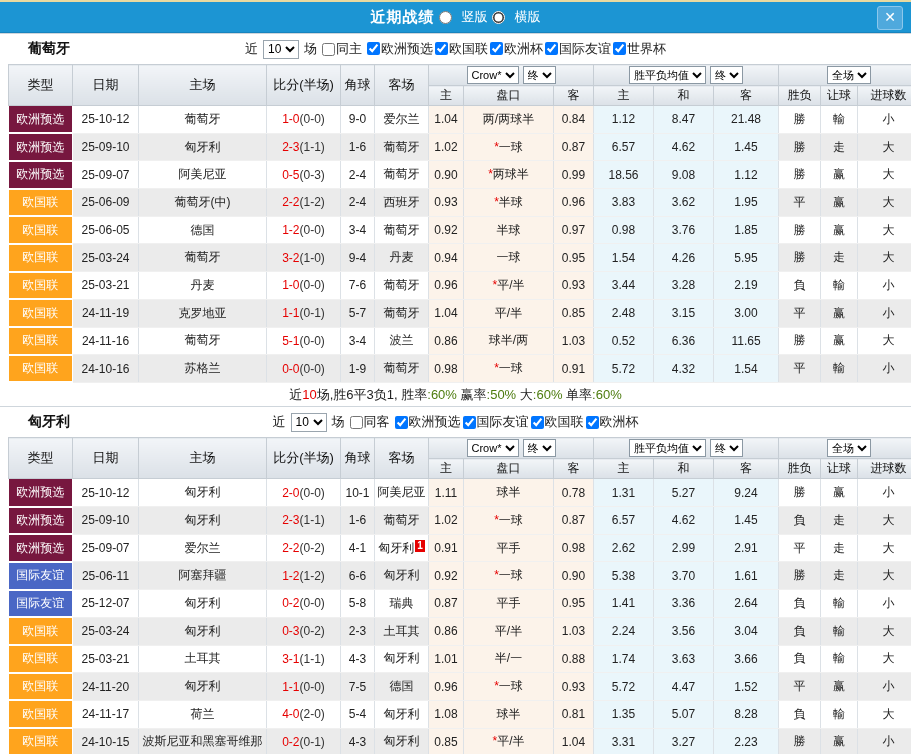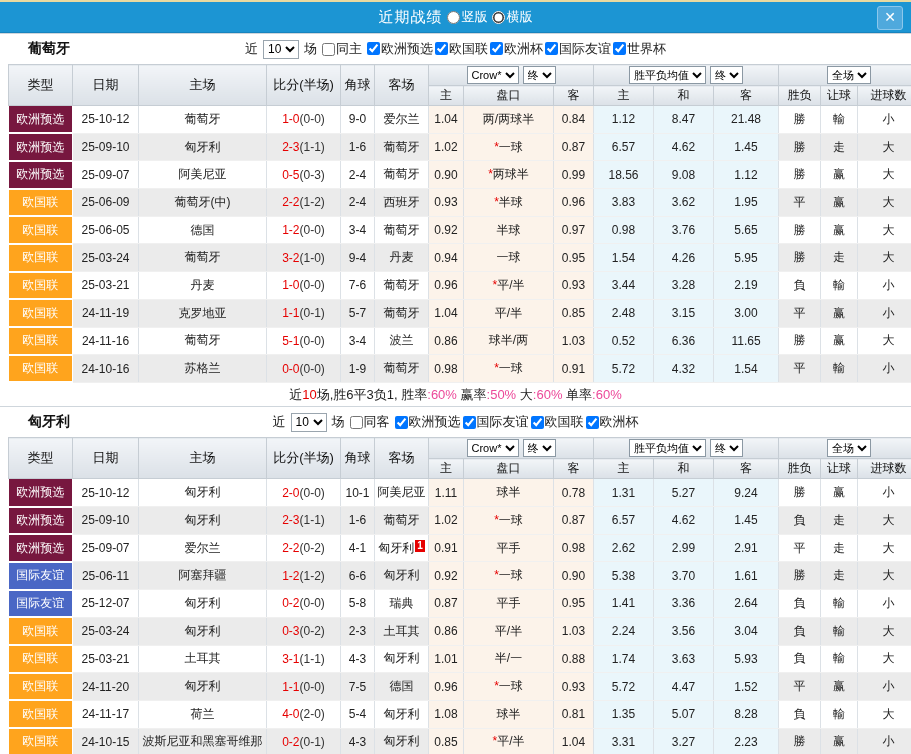--- a/index.html
+++ b/index.html
@@ -5,22 +5,22 @@
   html,body{margin:0;padding:0;background:#fff;}
   .dialog{
     width:911px;height:754px;box-sizing:border-box;overflow:hidden;background:#fff;
     border-top:2px solid #E8D9A0;
     font-family:"Liberation Sans","DejaVu Sans",sans-serif;
     -webkit-font-smoothing:antialiased;
   }
   
   .titlebar{position:relative;height:30px;background:#1C95D3;color:#fff;border-bottom:1px solid #1784BE;}
   .title-center{position:absolute;left:0;right:0;top:0;height:30px;display:flex;align-items:center;justify-content:center;gap:4px;}
-  .title{font-weight:normal;font-size:15px;letter-spacing:1px;}
-  .radio{display:inline-flex;align-items:center;gap:2px;font-size:13px;cursor:pointer;}
+  .title{font-weight:bold;font-size:15px;letter-spacing:1px;}
+  .radio{display:inline-flex;align-items:center;gap:10px;font-size:13px;cursor:pointer;}
   .radio input{margin:0;width:13px;height:13px;accent-color:#fff;}
   .close{position:absolute;right:8px;top:4px;width:24px;height:22px;background:#4FA9DD;border:1px solid #8CC8EC;border-radius:3px;
     color:#fff;font-size:14px;font-weight:bold;text-align:center;line-height:21px;cursor:pointer;}
   
   .team-section{border-top:1px solid #CFD6DC;}
   .section-bar{position:relative;height:30px;background:#fff;display:flex;align-items:center;}
   .team{font-size:14px;font-weight:bold;color:#111;margin-left:28px;white-space:nowrap;}
   .filters{position:absolute;left:0;right:0;display:flex;align-items:center;justify-content:center;gap:3px;font-size:13px;color:#222;}
   .filters select{font-size:12px;height:19px;margin:0 2px;border:1px solid #9AA5AE;background:#fff;}
   .chk{display:inline-flex;align-items:center;gap:1px;cursor:pointer;white-space:nowrap;}
@@ -34,21 +34,21 @@
   .grid th.grp select{font-size:11px;height:18px;margin:0 2px;border:1px solid #8B98A3;background:#fff;}
   .grid td{border-right:1px solid #DCE1E6;border-bottom:1px solid #F0F0F0;text-align:center;vertical-align:middle;
     font-size:12px;color:#222;padding:0;white-space:nowrap;overflow:hidden;}
   .grid tbody tr{height:27.7px;}
   td.type{color:#fff;font-size:12px;border-bottom:2px solid #fff;border-right:1px solid #fff;}
   td.odds{background:#FCF3EA;}
   td.avg{background:#EAF6FB;}
   tr.alt td.plain{background:#EBEBEB;}
   .red{color:#E60000;}
   .green{color:#008800;}
-  .blue{color:#ec4899;}
+  .blue{color:#4d7c0f;}
   .tfocus{color:#008800;}
   .half{color:#333;}
   .star{color:#E60000;font-style:normal;}
   .badge{display:inline-block;background:#E60000;color:#fff;font-size:10px;line-height:12px;padding:0 2px;margin-left:1px;vertical-align:top;font-weight:bold;}
   .summary{height:23px;line-height:23px;text-align:center;font-size:13px;color:#222;background:#fff;}
 </style>
 </head>
 <body>
 
 <div class="dialog">
@@ -218,21 +218,21 @@
               <td class="plain">25-06-05</td>
               <td class="plain">德国</td>
               <td class="plain"><span class="red">1-2</span><span class="half">(0-0)</span></td>
               <td class="plain">3-4</td>
               <td class="plain tfocus">葡萄牙</td>
               <td class="odds">0.92</td>
               <td class="odds">半球</td>
               <td class="odds">0.97</td>
               <td class="avg">0.98</td>
               <td class="avg">3.76</td>
-              <td class="avg">5.65</td>
+              <td class="avg">1.85</td>
               <td class="plain red">勝</td>
               <td class="plain red">赢</td>
               <td class="plain red">大</td>
             </tr>
             <tr class="alt">
               <td class="type" style="background: rgb(255, 164, 29);">欧国联</td>
               <td class="plain">25-03-24</td>
               <td class="plain tfocus">葡萄牙</td>
               <td class="plain"><span class="red">3-2</span><span class="half">(1-0)</span></td>
               <td class="plain">9-4</td>
@@ -502,21 +502,21 @@
               <td class="plain">25-03-21</td>
               <td class="plain">土耳其</td>
               <td class="plain"><span class="red">3-1</span><span class="half">(1-1)</span></td>
               <td class="plain">4-3</td>
               <td class="plain tfocus">匈牙利</td>
               <td class="odds">1.01</td>
               <td class="odds">半/一</td>
               <td class="odds">0.88</td>
               <td class="avg">1.74</td>
               <td class="avg">3.63</td>
-              <td class="avg">5.93</td>
+              <td class="avg">3.66</td>
               <td class="plain green">負</td>
               <td class="plain green">輸</td>
               <td class="plain red">大</td>
             </tr>
             <tr class="alt">
               <td class="type" style="background: rgb(255, 164, 29);">欧国联</td>
               <td class="plain">24-11-20</td>
               <td class="plain tfocus">匈牙利</td>
               <td class="plain"><span class="red">1-1</span><span class="half">(0-0)</span></td>
               <td class="plain">7-5</td>

